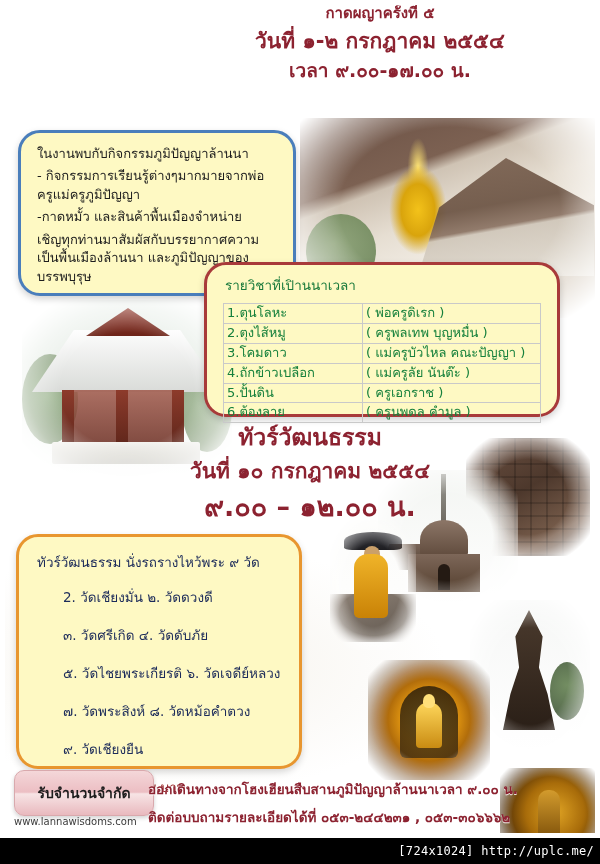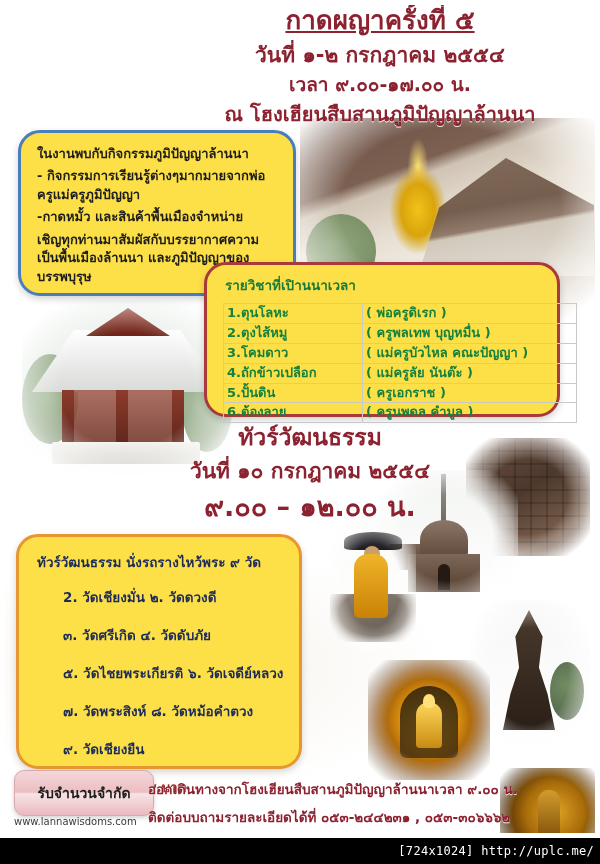--- a/index.html
+++ b/index.html
@@ -200,55 +200,55 @@
     pointer-events:none;
   }
 
   
   .heading{
     position:absolute;text-align:center;color:#8c2230;
     font-weight:bold;text-shadow:0 1px 0 rgba(255,255,255,.9);
   }
   #title-block{left:170px;top:4px;width:420px;}
   #title-block .ln{display:block;margin:0 0 5px 0;line-height:1.25;}
-  #t1{font-size:26px;text-decoration:underline;}
+  #t1{font-size:15px;}
   #t2{font-size:21px;}
   #t3{font-size:19px;}
   #t4{font-size:20px;}
 
   #tour-block{left:160px;top:424px;width:300px;}
   #tour-block .ln{display:block;margin:0 0 7px 0;line-height:1.2;}
   #u1{font-size:23px;}
   #u2{font-size:21px;}
   #u3{font-size:27px;}
 
   
   .rbox{
-    position:absolute;background:#fde047;border-radius:22px;box-sizing:border-box;font-weight:bold;
+    position:absolute;background:#fef9c3;border-radius:22px;box-sizing:border-box;
   }
   #box-blue{
     left:18px;top:130px;width:278px;height:166px;
     border:3px solid #4a7ebb;
     box-shadow:0 3px 7px rgba(0,0,0,.18);
     padding:12px 14px 8px 16px;
   }
   #box-blue p{
     margin:0 0 4px 0;color:#1d1d1d;font-size:13px;line-height:1.42;
   }
 
   #box-red{
     left:204px;top:262px;width:356px;height:155px;
     border:3px solid #a83a3a;
     box-shadow:0 3px 7px rgba(0,0,0,.18);
     padding:9px 12px 8px 16px;
   }
   #box-red .rx-title{
     color:#1a7a3c;font-size:13.5px;margin:0 0 7px 2px;
   }
-  #courses{width:354px;border-collapse:collapse;}
+  #courses{width:318px;border-collapse:collapse;}
   #courses td{
     color:#16803c;font-size:13px;padding:1px 3px;
     border:1px solid #c9c9c9;line-height:1.3;white-space:nowrap;
   }
   #courses td.nm{width:132px;}
 
   #box-orange{
     left:16px;top:534px;width:286px;height:235px;
     border:3px solid #e8962f;
     box-shadow:0 3px 7px rgba(0,0,0,.16);
@@ -361,21 +361,20 @@
   <div class="photo" id="ph-gold">
     <div class="vig">
         <div class="fig2"></div>
       </div>
   </div>
 
   <div class="heading" id="title-block">
     <span class="ln" id="t1">กาดผญาครั้งที่ ๕</span>
     <span class="ln" id="t2">วันที่ ๑-๒ กรกฎาคม ๒๕๕๔</span>
     <span class="ln" id="t3">เวลา ๙.๐๐-๑๗.๐๐ น.</span>
-    <span class="ln" id="t4">ณ โฮงเฮียนสืบสานภูมิปัญญาล้านนา</span>
   </div>
 
   <div class="rbox" id="box-blue">
     <p>ในงานพบกับกิจกรรมภูมิปัญญาล้านนา</p>
     <p>- กิจกรรมการเรียนรู้ต่างๆมากมายจากพ่อครูแม่ครูภูมิปัญญา</p>
     <p>-กาดหมั้ว และสินค้าพื้นเมืองจำหน่าย</p>
     <p>เชิญทุกท่านมาสัมผัสกับบรรยากาศความเป็นพื้นเมืองล้านนา และภูมิปัญญาของบรรพบุรุษ</p>
   </div>
 
   <div class="rbox" id="box-red">

